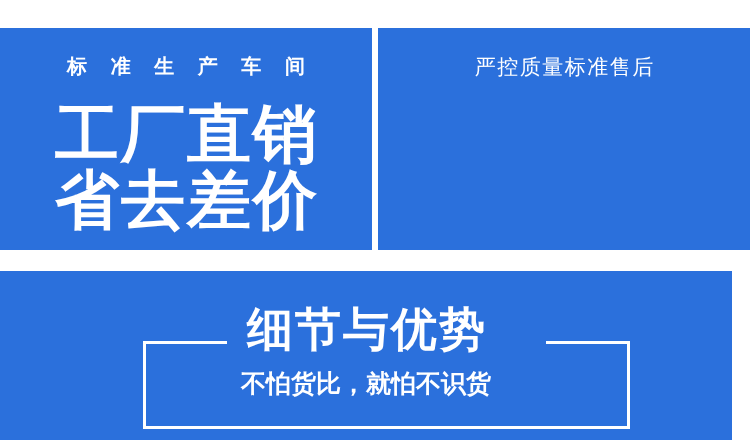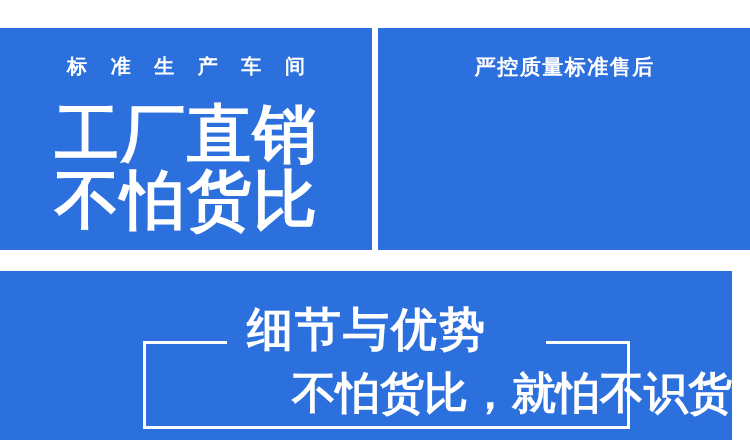--- a/index.html
+++ b/index.html
@@ -66,21 +66,21 @@
     top: 28px;
     font-size: 20px;
     font-weight: 700;
     letter-spacing: 9px;
     text-indent: 9px;
   }
 
   #eyebrow-right {
     top: 28px;
     font-size: 21px;
-    font-weight: 700;
+    font-weight: 400;
     letter-spacing: 1.5px;
     text-indent: 1.5px;
   }
 
   .headline {
     position: absolute;
     left: 0;
     width: 100%;
     text-align: center;
     color: #ffffff;
@@ -130,38 +130,38 @@
     letter-spacing: 2px;
     text-indent: 2px;
     white-space: nowrap;
   }
 
   #bottom-subtitle {
     position: absolute;
     left: 0;
     top: 100px;
     width: 100%;
-    text-align: right;
+    text-align: center;
     color: #ffffff;
     font-weight: 700;
-    font-size: 44px;
+    font-size: 25px;
     line-height: 1;
     letter-spacing: 0px;
     white-space: nowrap;
   }
 </style>
 </head>
 <body>
 
 <div id="banner">
 
   <div class="panel" id="panel-top-left">
     <div class="eyebrow" id="eyebrow-left">标 准 生 产 车 间</div>
     <div class="headline headline-1">工厂直销</div>
-    <div class="headline headline-2">不怕货比</div>
+    <div class="headline headline-2">省去差价</div>
   </div>
 
   <div class="panel" id="panel-top-right">
     <div class="eyebrow" id="eyebrow-right">严控质量标准售后</div>
   </div>
 
   <div class="panel" id="panel-bottom">
 
     <div id="feature-box"></div>
     <div class="top-rule" id="top-rule-left"></div>

